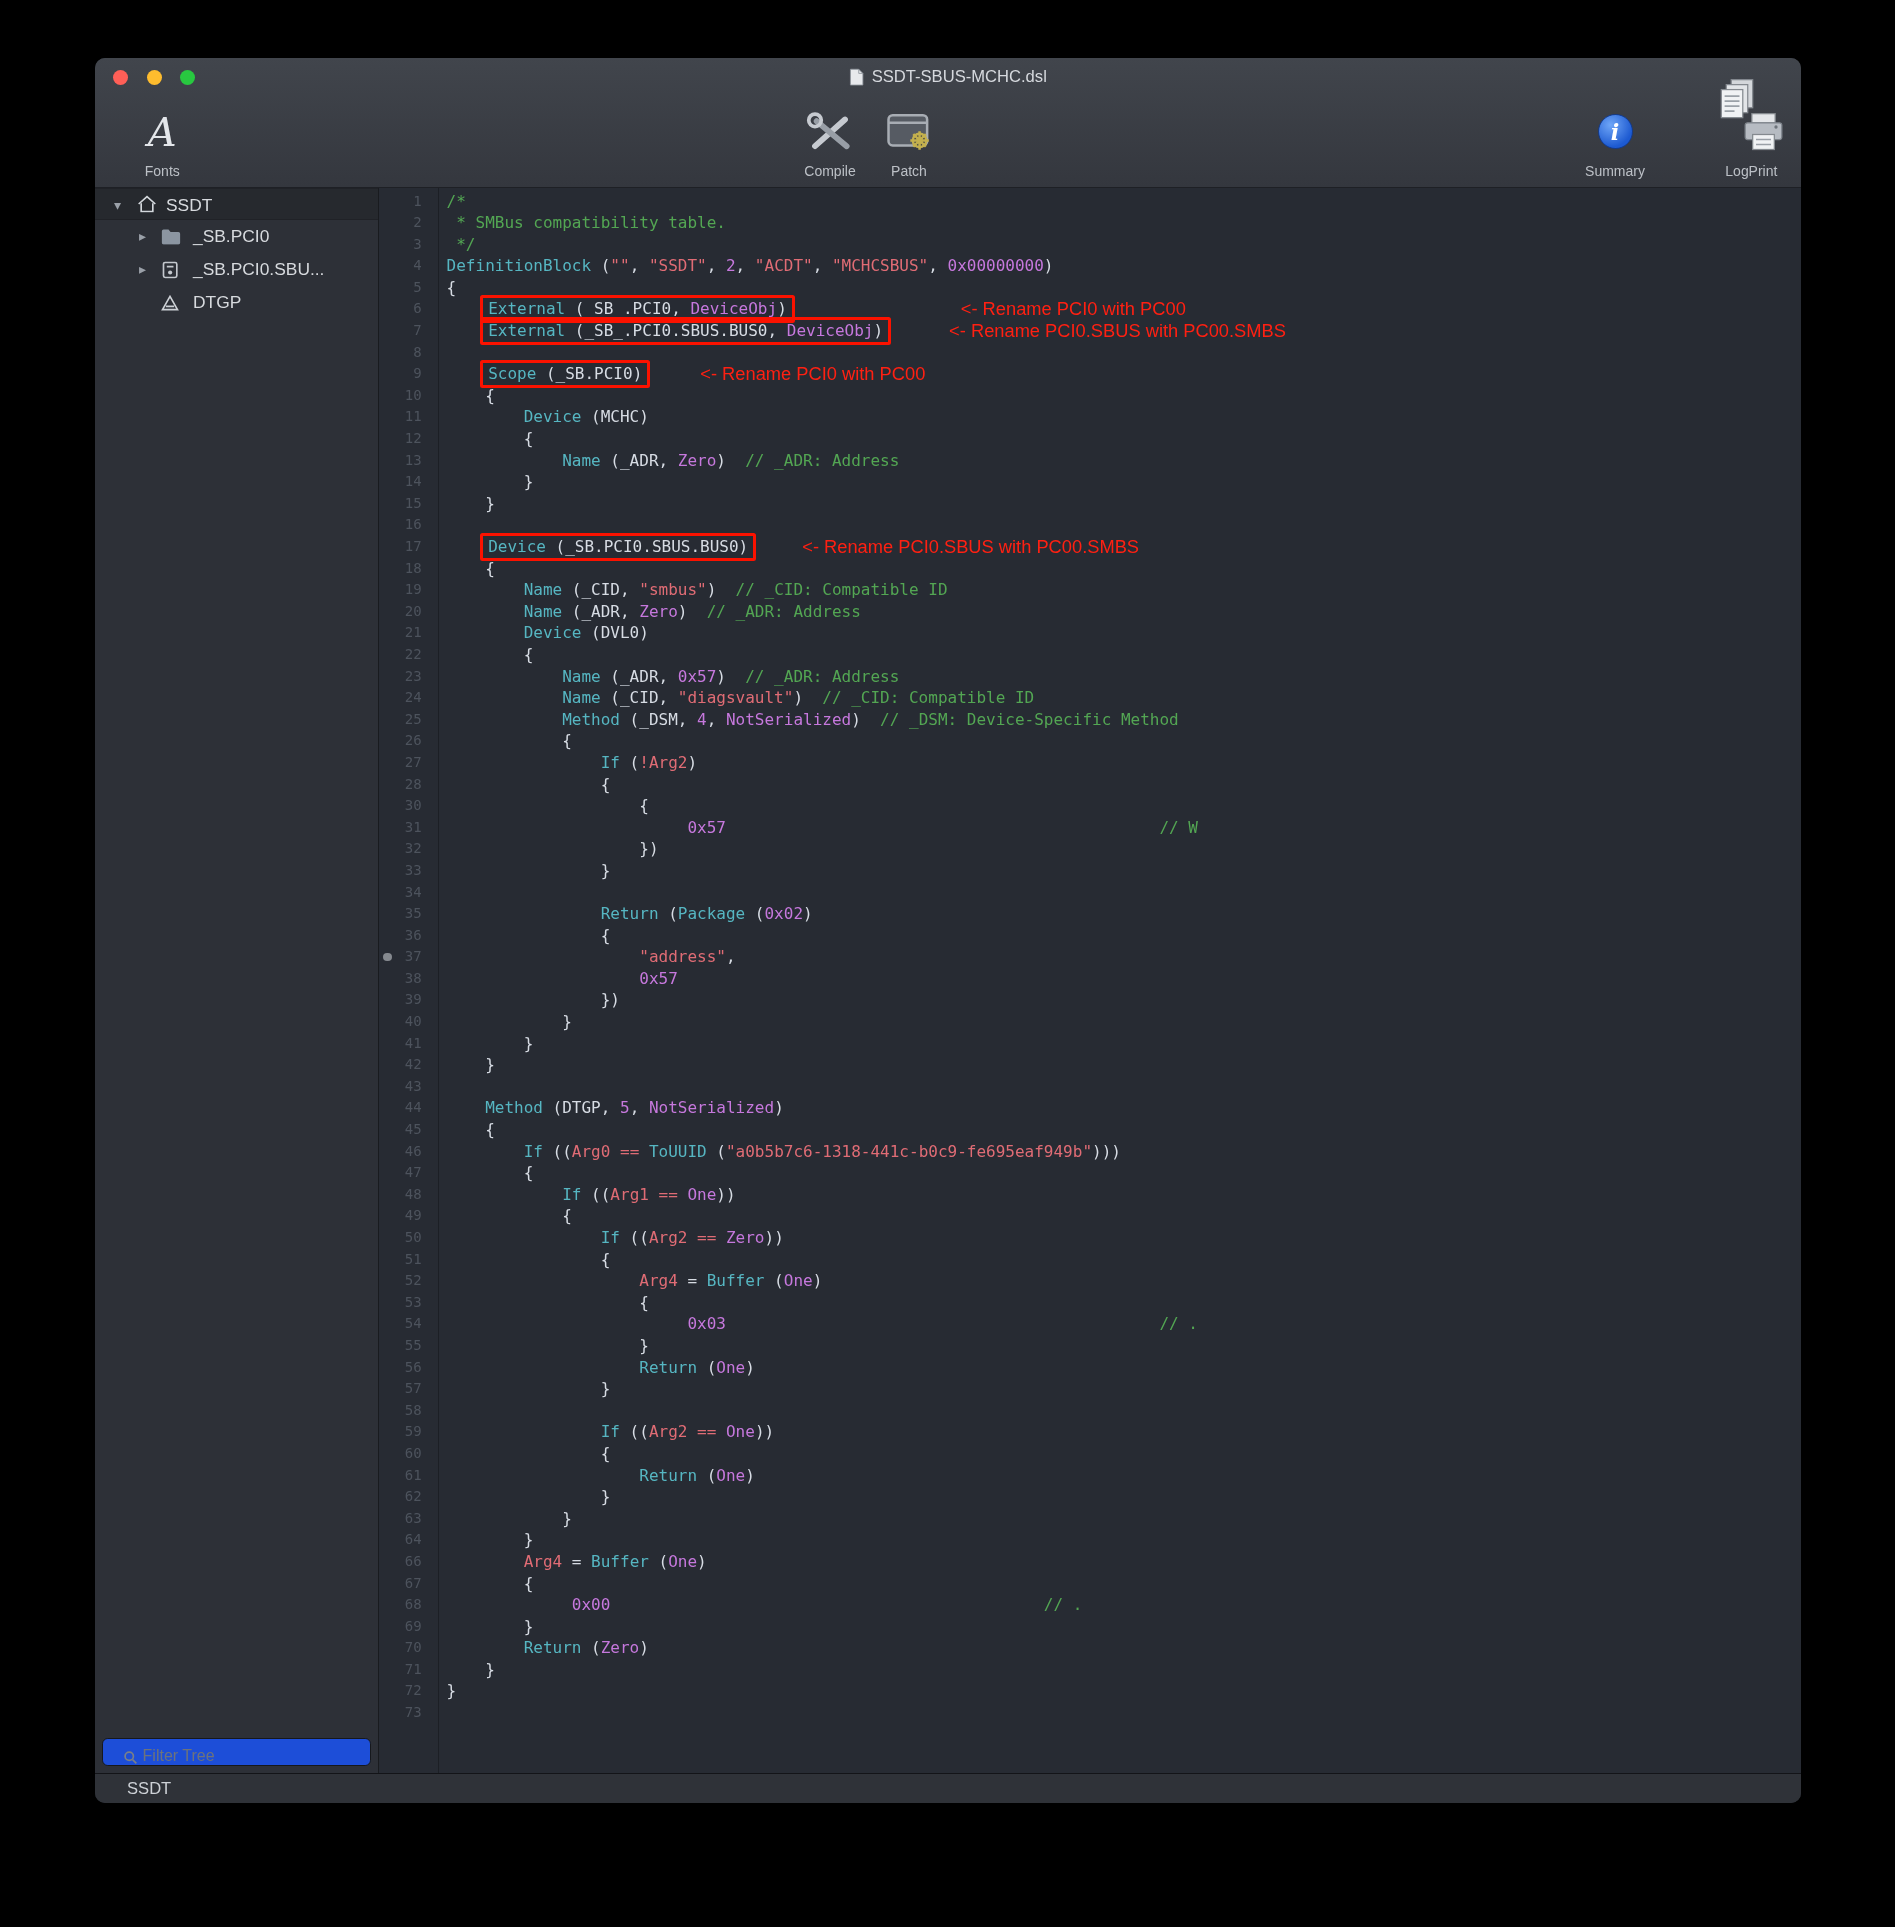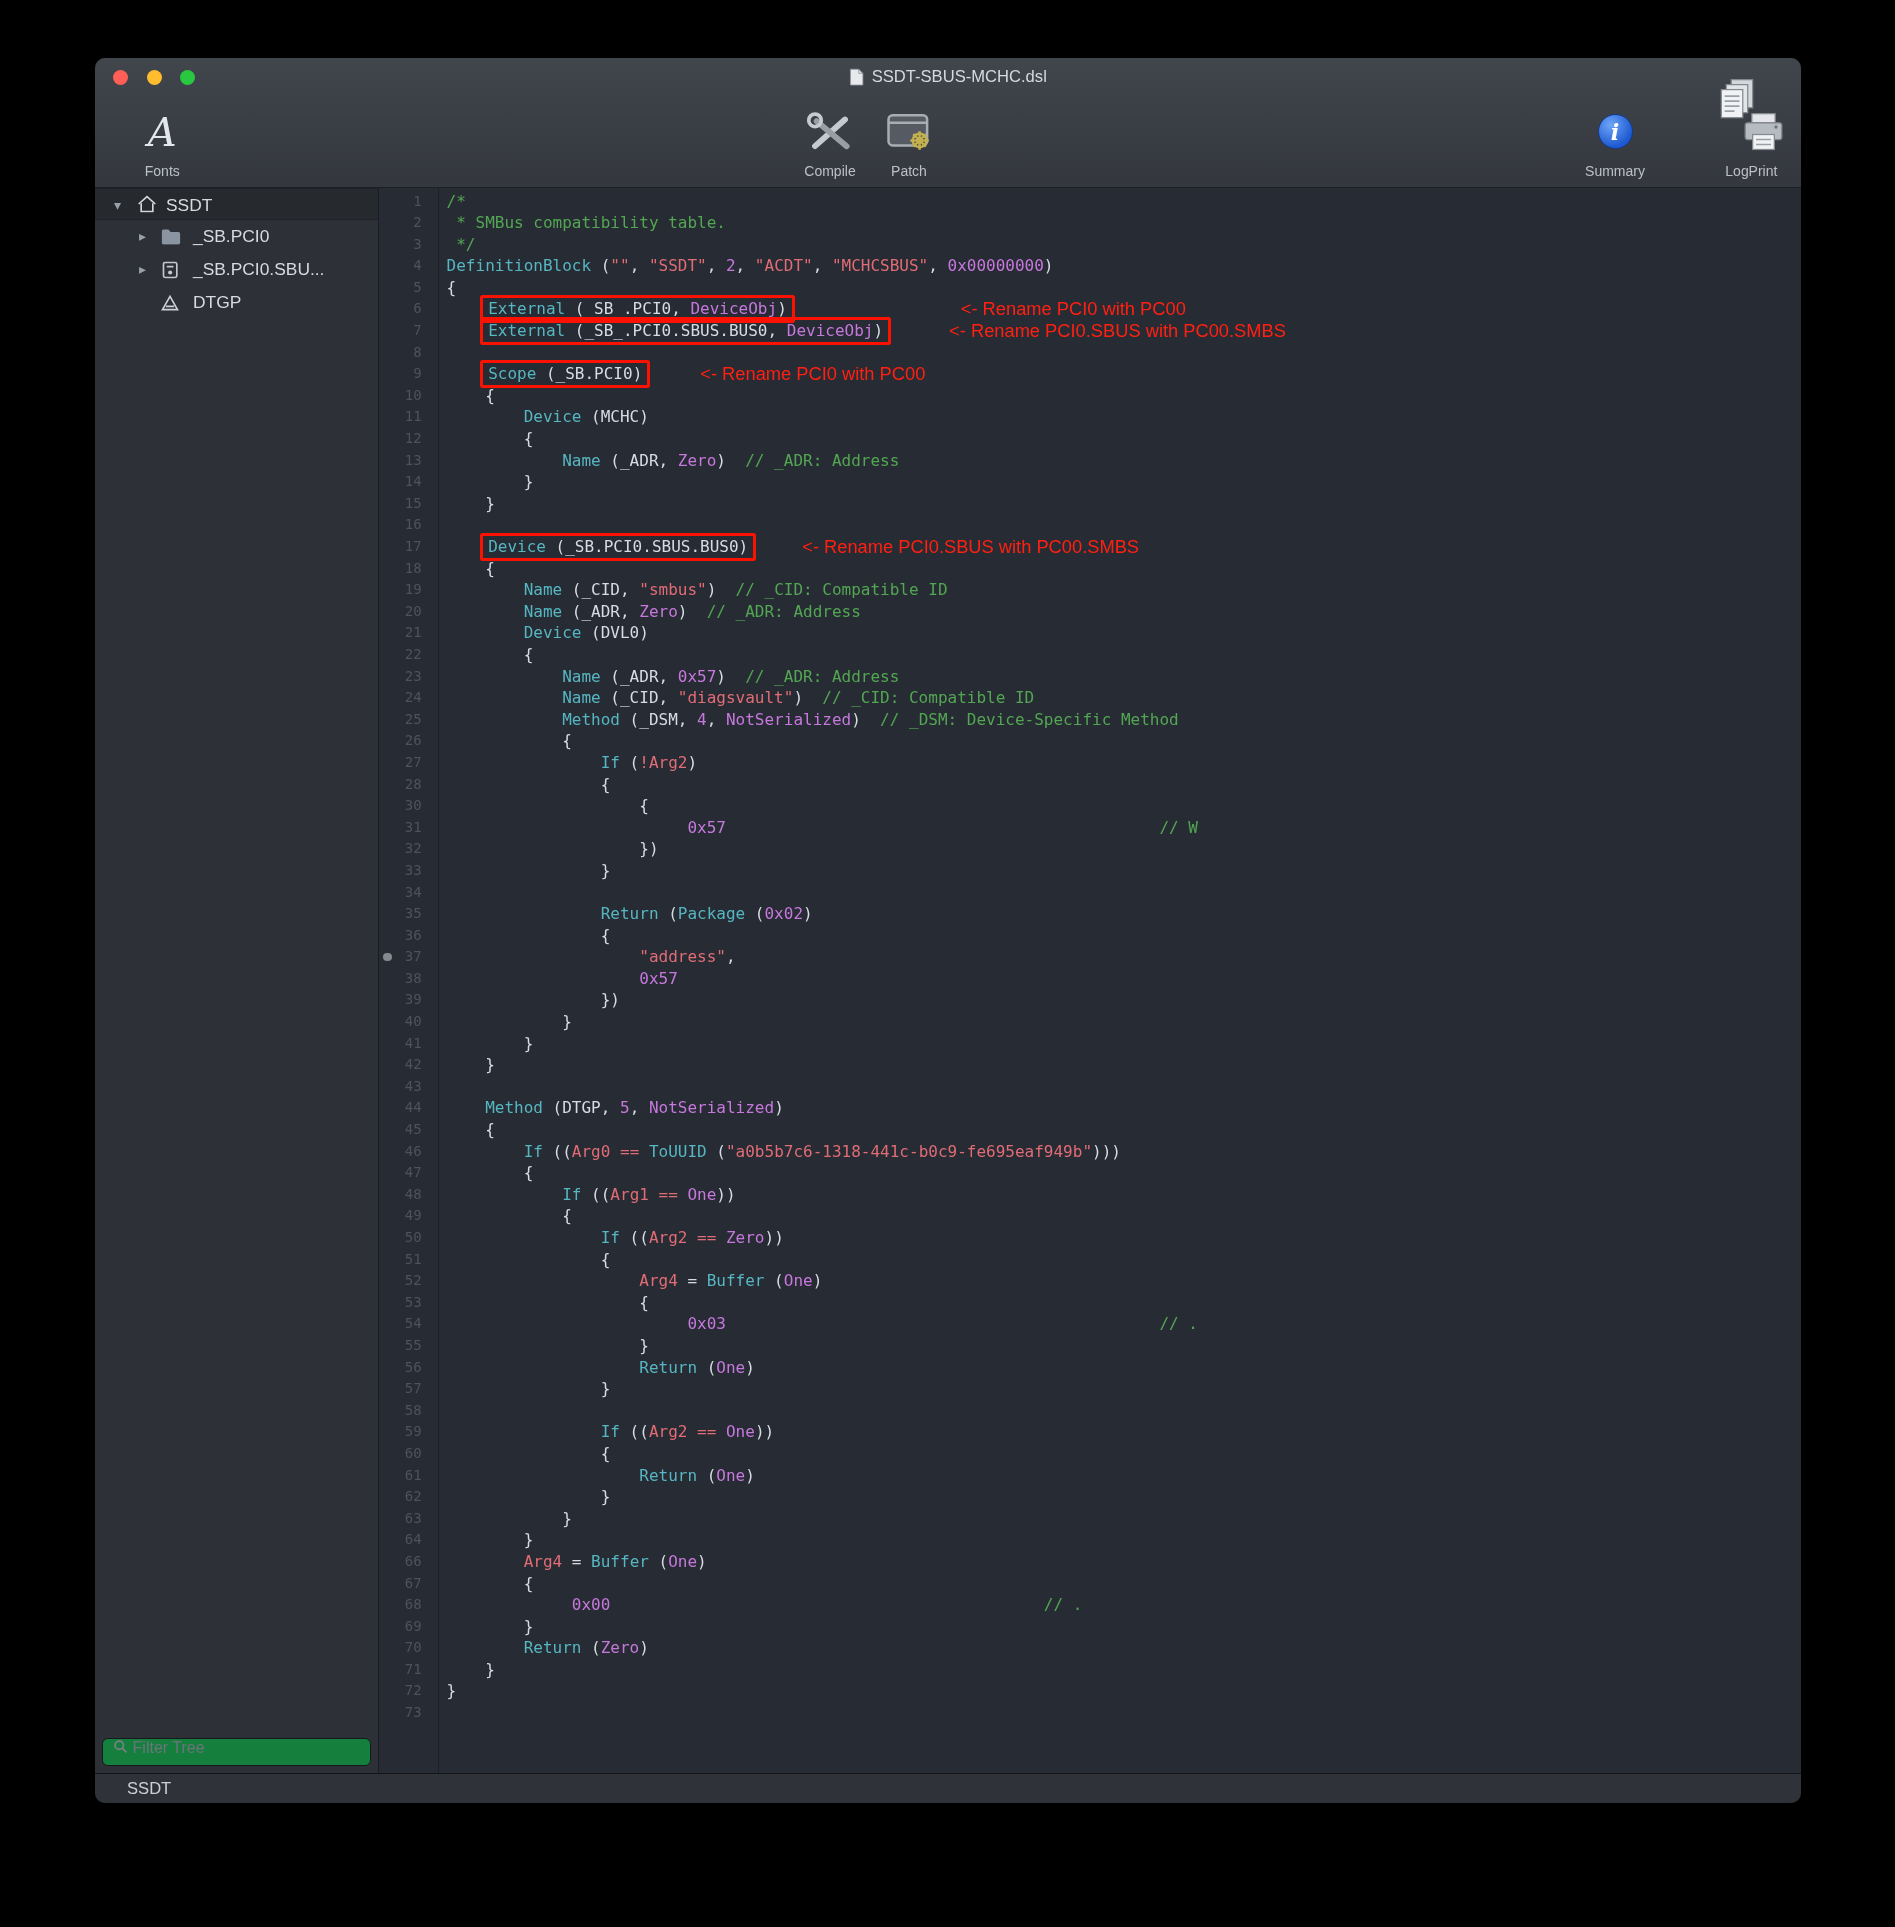--- a/index.html
+++ b/index.html
@@ -51,22 +51,22 @@
   .tree-label { position:absolute; color:#d7dade; font-size:17.4px; white-space:nowrap; }
   .tree-root .tri { left:15px; }
   .tree-root .tree-icon { left:42px; }
   .tree-root .tree-label { left:71px; }
   .tree-row .tri { left:40px; }
   .tree-row .tree-icon { left:66px; }
   .tree-row .tree-label { left:98px; }
   .tree-row.no-tri .tree-icon { left:65px; }
 
   .filter-box { position:absolute; left:6.6px; right:6.6px; bottom:6.6px; height:28px;
-                background:#15803d; border:0.8px solid #16181c; border-radius:5.8px;
-                display:flex; align-items:flex-start; padding:0 10px; gap:5px; }
+                background:#1d4ed8; border:0.8px solid #16181c; border-radius:5.8px;
+                display:flex; align-items:flex-end; padding:0 20px; gap:5px; }
   .filter-box input { flex:1; background:transparent; border:none; outline:none;
                       color:#cfd3d8; font-size:16px; font-family:"Liberation Sans",sans-serif; }
   .filter-box input::placeholder { color:#6d737c; }
 
   
   .editor { position:absolute; left:285px; top:0; right:0; bottom:0;
             background:#272b33; padding-top:2.5px; overflow:hidden; }
   .editor::before { content:""; position:absolute; left:58px; top:0; bottom:0; width:0.8px; background:#1c1f25; }
   .cl { position:relative; display:flex; height:21.6px; line-height:21.6px; white-space:pre;
         font-family:"DejaVu Sans Mono",monospace; font-size:16px; }

